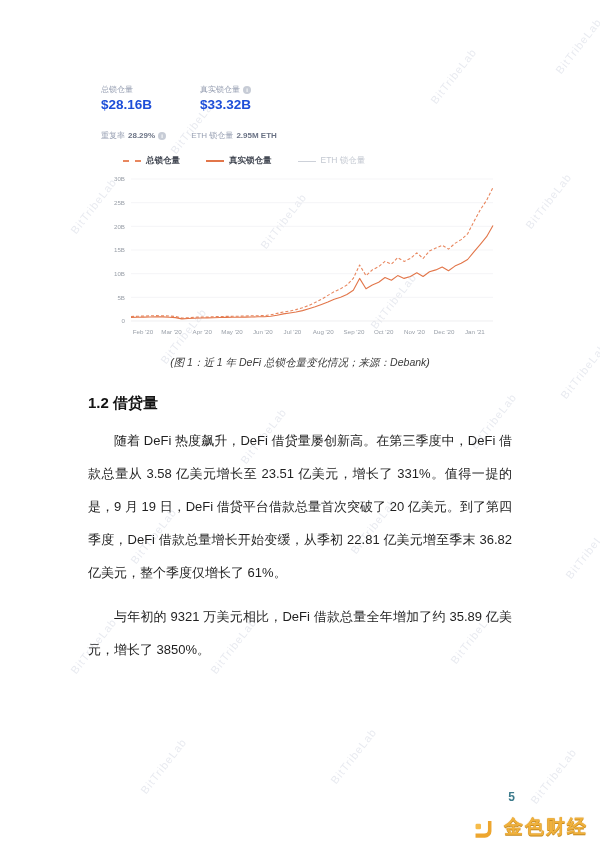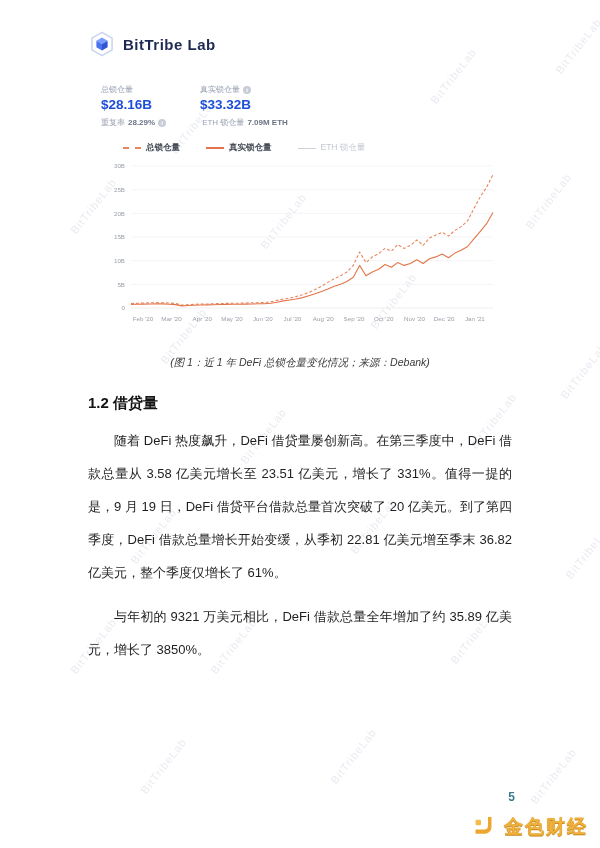--- a/index.html
+++ b/index.html
@@ -12,21 +12,21 @@
   .wm{position:absolute;color:rgba(178,186,204,0.30);font-size:11px;letter-spacing:1px;
       transform:rotate(-52deg);white-space:nowrap;pointer-events:none;}
   
   .logo-row{position:absolute;left:88px;top:30px;display:flex;align-items:center;gap:7px;}
   .logo-text{font-size:15px;font-weight:bold;color:#1e2952;letter-spacing:.5px;}
   
   .widget{position:absolute;left:95px;top:84px;width:410px;}
   .stats{display:flex;gap:48px;padding-left:6px;}
   .stat .lbl{font-size:8px;color:#98a0b3;display:flex;align-items:center;gap:3px;}
   .stat .val{font-size:13.5px;font-weight:bold;color:#1d4ed8;margin-top:2px;}
-  .substats{display:flex;gap:36px;padding-left:6px;margin-top:5px;}
+  .substats{display:flex;gap:25px;padding-left:6px;margin-top:18px;}
   .sub{font-size:8px;color:#98a0b3;display:flex;align-items:center;gap:3px;}
   .sub b{color:#6b7385;font-weight:bold;text-align:right;}
   .info-ic{display:inline-block;width:8px;height:8px;border-radius:50%;background:#c7ccd6;color:#fff;
            font-size:6px;line-height:8px;text-align:center;font-weight:bold;}
   .legend{display:flex;gap:26px;margin:14px 0 0 28px;align-items:center;}
   .leg{display:flex;align-items:center;gap:5px;font-size:8.5px;font-weight:bold;color:#454a55;}
   .leg .sw{width:18px;height:0;}
   .sw-dash{border-top:2px dashed #e8875f;}
   .sw-solid{border-top:2px solid #e2764a;}
   .sw-muted{border-top:1px solid #cdd1d9;}
@@ -35,21 +35,21 @@
   
   .caption{position:absolute;left:88px;width:424px;top:356px;text-align:center;
            font-style:italic;font-size:10.5px;color:#3a3a3a;}
   
   .heading{position:absolute;left:88px;top:394px;font-size:15px;font-weight:bold;color:#141414;text-align:right;}
   .bodytext{position:absolute;left:88px;width:424px;top:424px;}
   .bodytext p{margin:0 0 11px 0;font-size:13px;line-height:33px;text-align:justify;
               text-indent:2em;color:#1f1f1f;}
   
   .pagenum{position:absolute;right:85px;bottom:44px;font-size:12px;font-weight:bold;color:#3d7b8c;}
-  .brand{position:absolute;right:12px;bottom:8px;display:flex;align-items:flex-start;gap:10px;}
+  .brand{position:absolute;right:12px;bottom:8px;display:flex;align-items:flex-end;gap:10px;}
   .brand-text{font-size:19px;font-weight:900;color:#f0b13c;letter-spacing:2px;
               text-shadow:0 1px 0 #c9competent;}
   .brand-text{text-shadow:0 1px 0 #c58a20,0 0 1px #d29227;}
   svg text{font-family:"Liberation Sans","DejaVu Sans",sans-serif;}
 </style>
 </head>
 <body>
 
 <div class="page">
 
@@ -69,29 +69,20 @@
       <span class="wm" style="left: 555px; top: 545px;">BitTribeLab</span>
       <span class="wm" style="left: 200px; top: 640px;">BitTribeLab</span>
       <span class="wm" style="left: 440px; top: 630px;">BitTribeLab</span>
       <span class="wm" style="left: 130px; top: 760px;">BitTribeLab</span>
       <span class="wm" style="left: 320px; top: 750px;">BitTribeLab</span>
       <span class="wm" style="left: 520px; top: 770px;">BitTribeLab</span>
       <span class="wm" style="left: 60px; top: 640px;">BitTribeLab</span>
       <span class="wm" style="left: 60px; top: 200px;">BitTribeLab</span>
     </div>
 
-  <div class="logo-row">
-    <svg width="28" height="28" viewBox="0 0 30 30">
-      <polygon points="15,2.5 25.8,8.8 25.8,21.2 15,27.5 4.2,21.2 4.2,8.8" fill="#ffffff" stroke="#c9d4ee" stroke-width="1.6" stroke-linejoin="round"></polygon>
-      <polygon points="15,8 21,11.5 15,15 9,11.5" fill="#7a9bff"></polygon>
-      <polygon points="15,15 21,11.5 21,18.5 15,22" fill="#2f55d4"></polygon>
-      <polygon points="9,11.5 15,15 15,22 9,18.5" fill="#4a72ee"></polygon>
-    </svg>
-    <span class="logo-text">BitTribe Lab</span>
-  </div>
 
   <div class="widget">
     <div class="stats">
       <div class="stat">
         <div class="lbl">
             <span>总锁仓量</span>
           </div>
         <div class="val">$28.16B</div>
       </div>
       <div class="stat">
@@ -103,21 +94,21 @@
       </div>
     </div>
     <div class="substats">
       <div class="sub">
         <span>重复率</span>
         <b>28.29%</b>
         <span class="info-ic">i</span>
       </div>
       <div class="sub">
         <span>ETH 锁仓量</span>
-        <b>7.09M ETH</b>
+        <b>2.95M ETH</b>
       </div>
     </div>
     <div class="legend">
       <div class="leg">
         <span class="sw sw-dash"></span>
         <span>总锁仓量</span>
       </div>
       <div class="leg">
         <span class="sw sw-solid"></span>
         <span>真实锁仓量</span>

